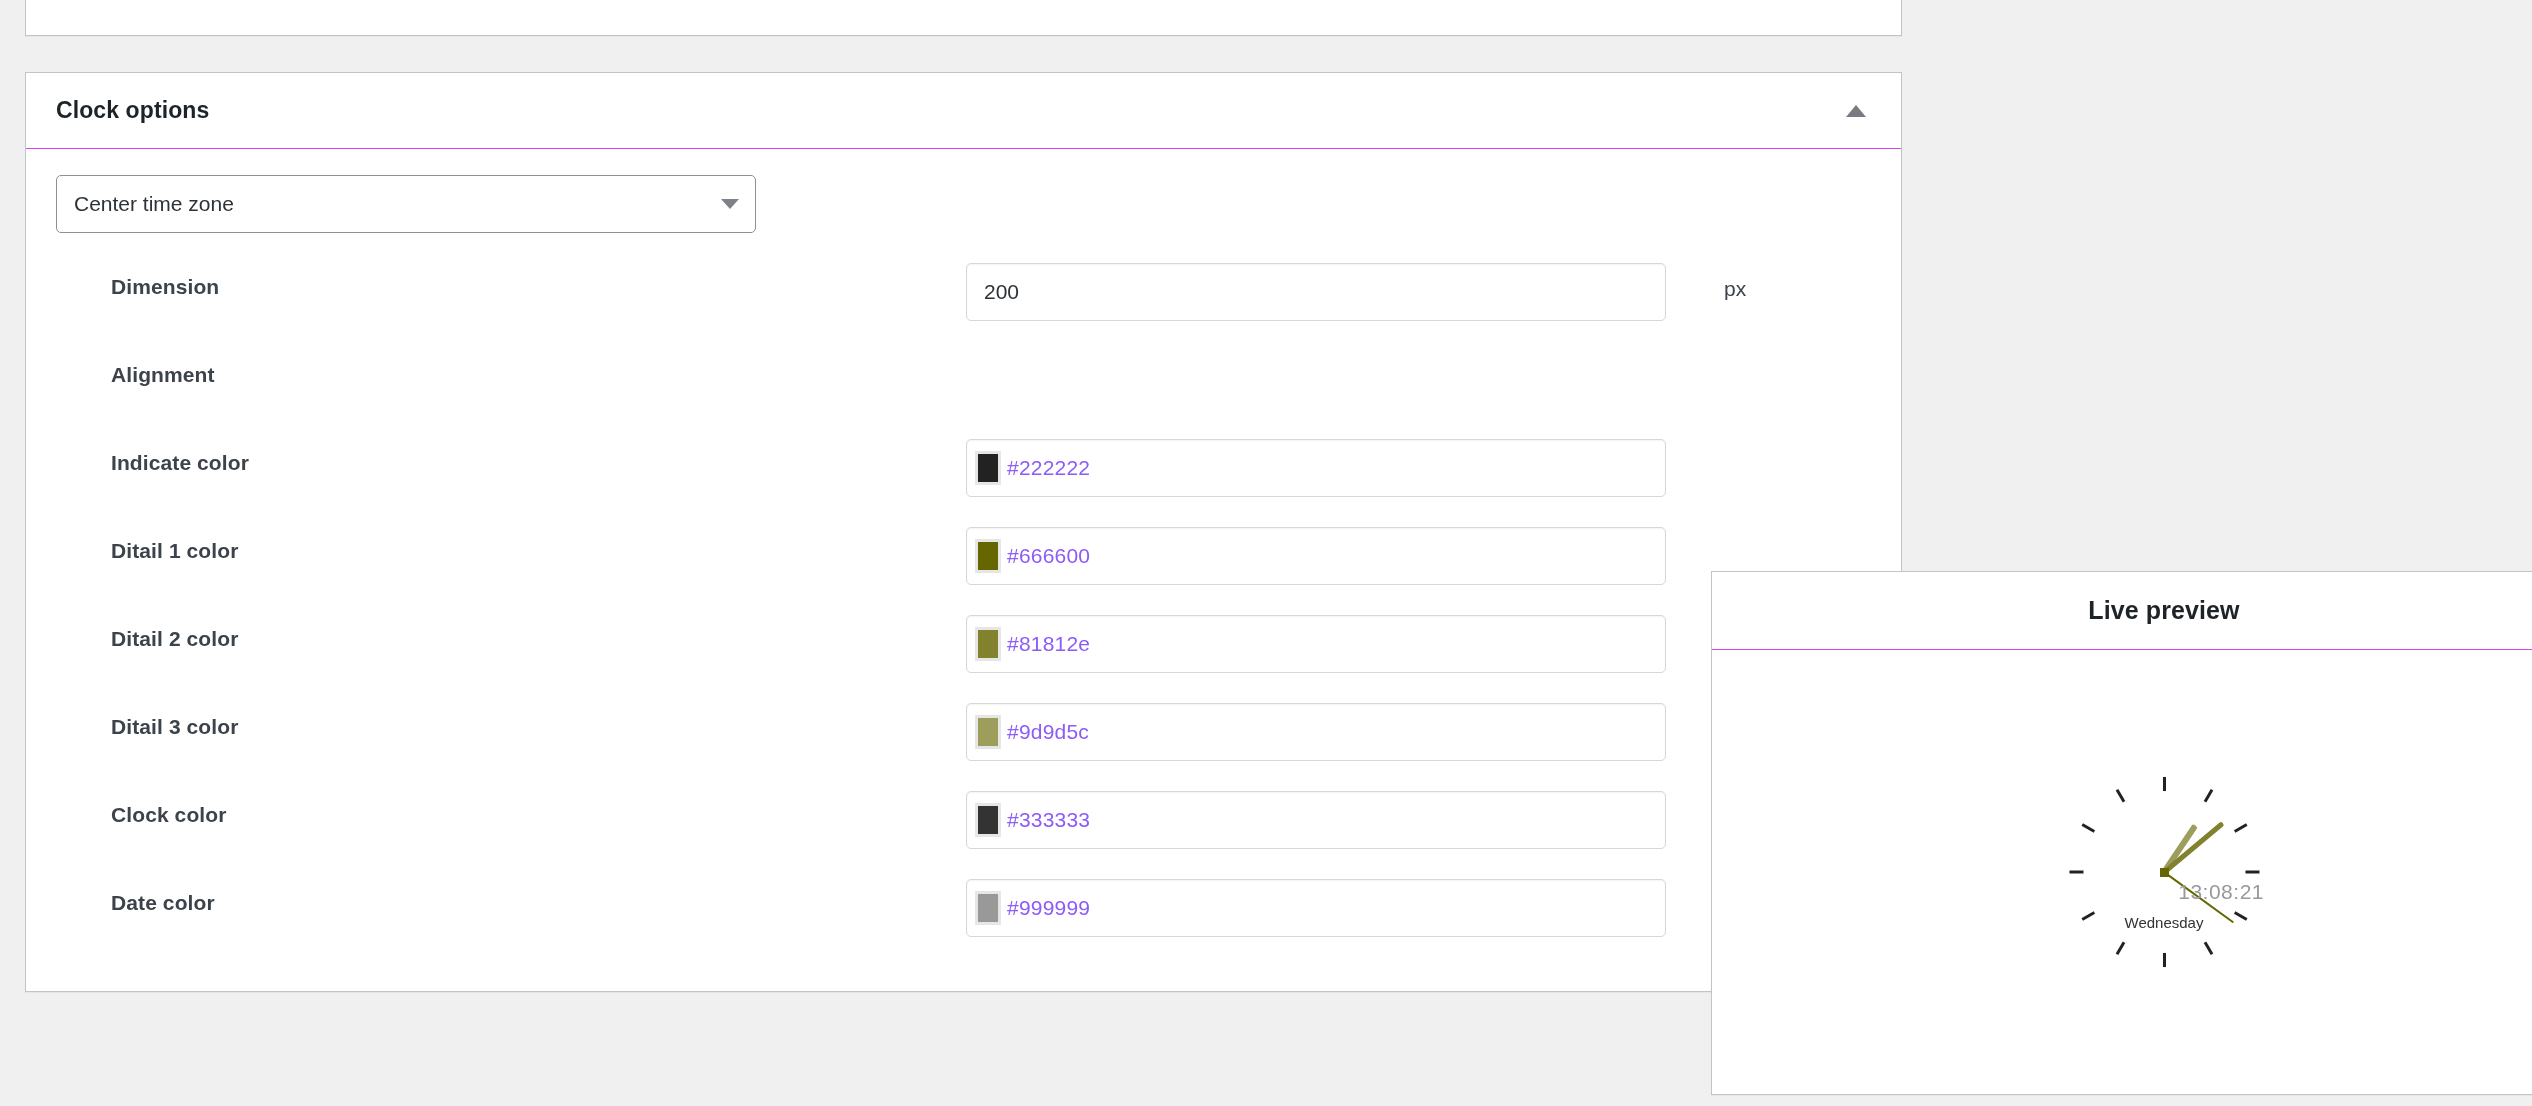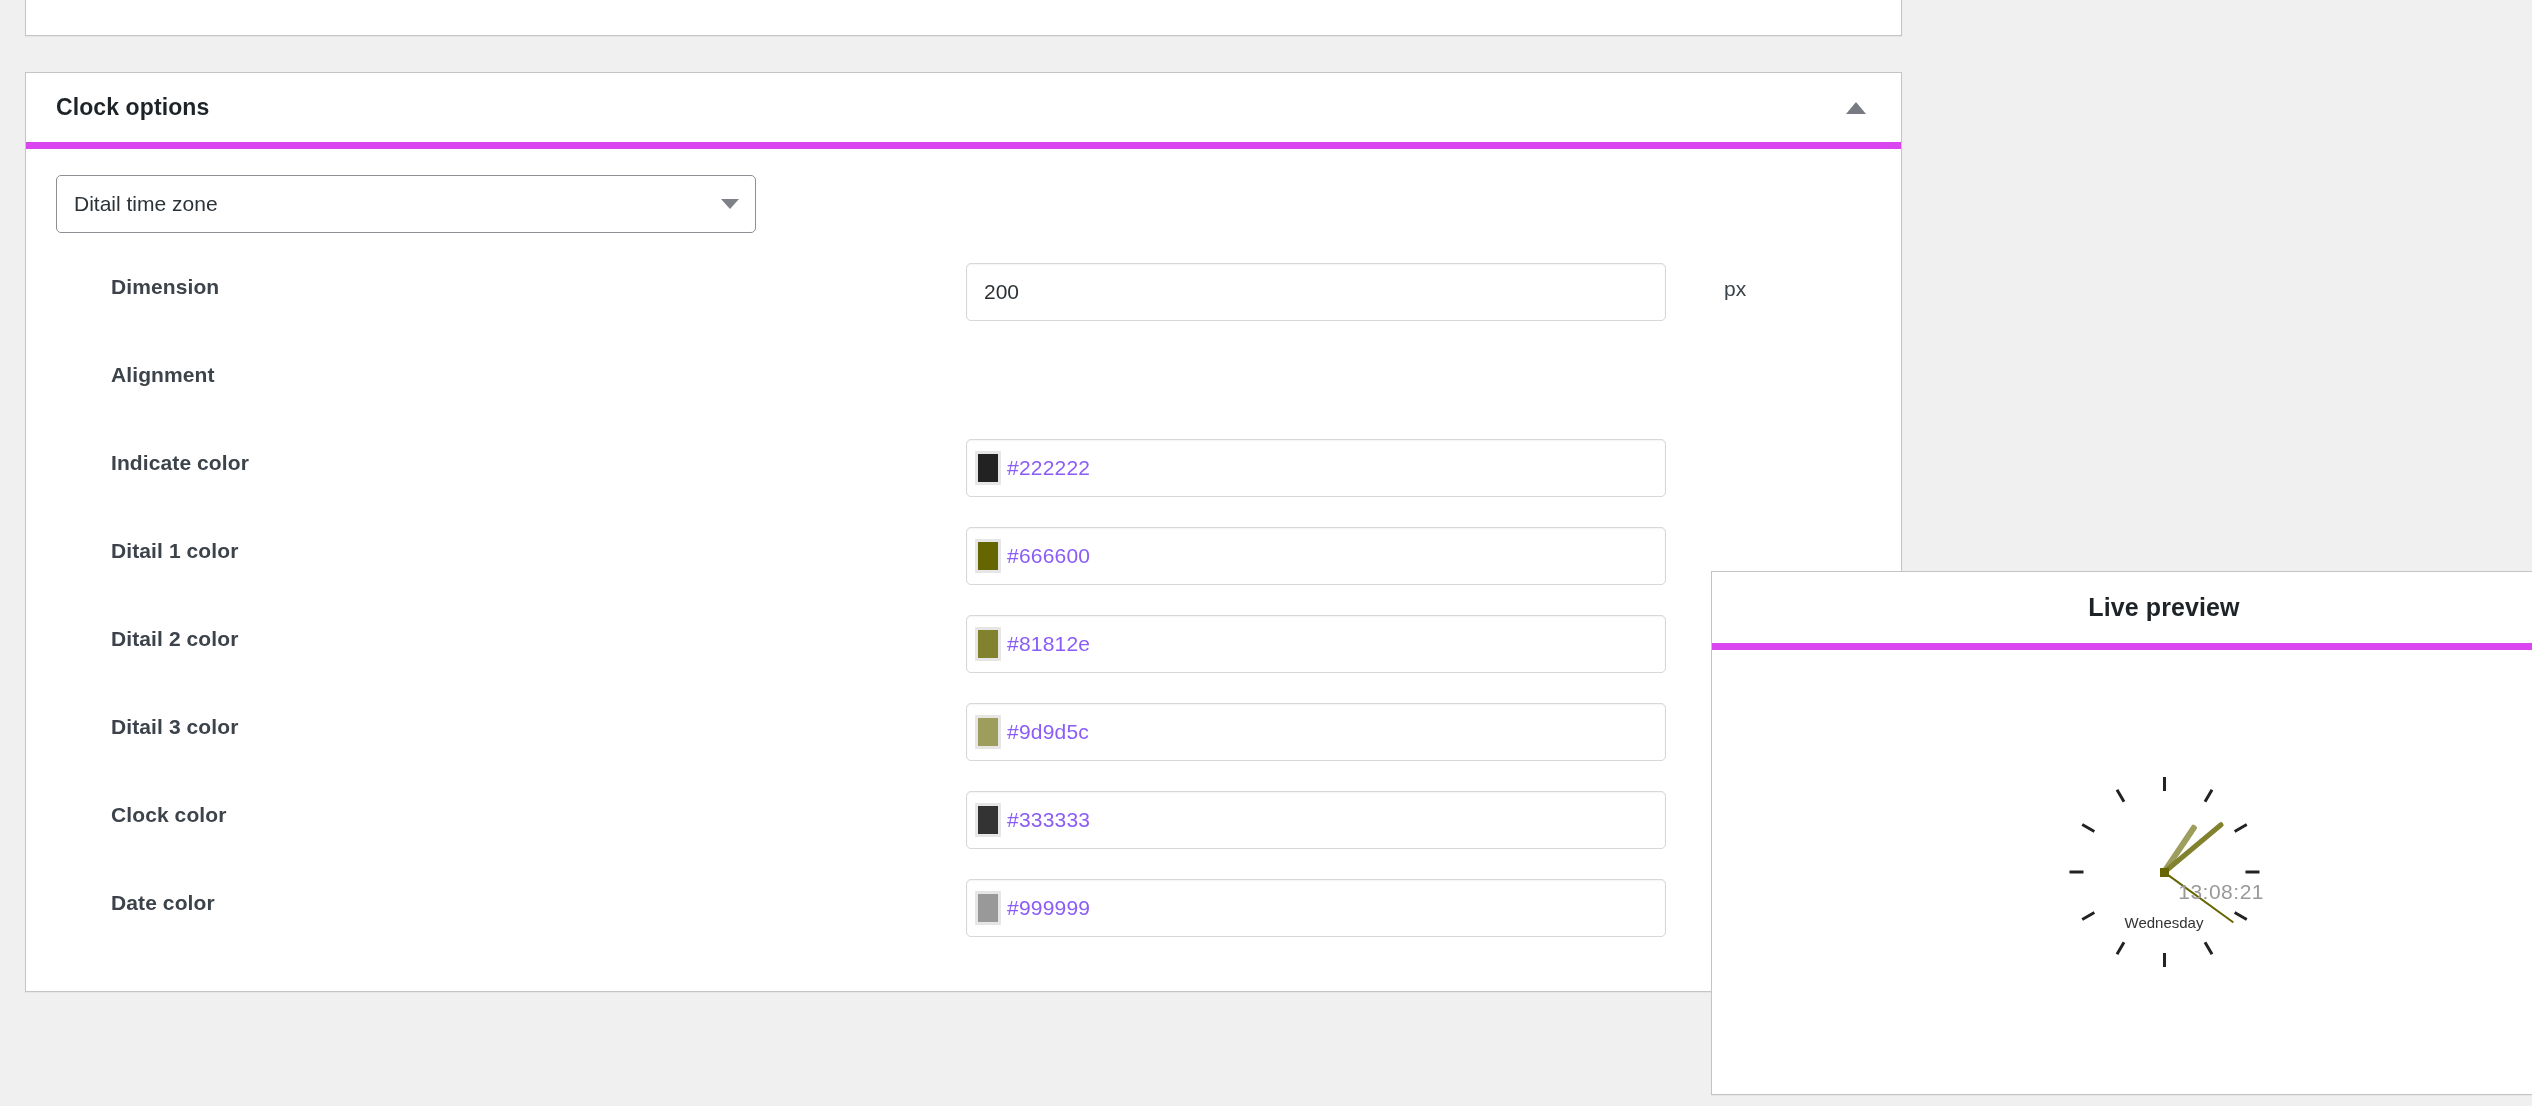--- a/index.html
+++ b/index.html
@@ -25,21 +25,21 @@
     left: 25px; top: -60px; width: 1877px; height: 96px;
     border-top: none;
   }
 
   
   #panel-clock { left: 25px; top: 72px; width: 1877px; height: 920px; }
 
   .postbox-header {
     position: relative;
     height: 76px;
-    border-bottom: 7px solid #d946ef;
+    border-bottom: 1px solid #d946ef;
     display: flex;
     align-items: center;
     padding: 0 22px 0 30px;
   }
   .postbox-title {
     font-size: 23px;
     font-weight: bold;
     color: #1d2327;
     letter-spacing: .1px;
   }
@@ -218,21 +218,21 @@
         <svg width="20" height="12" viewBox="0 0 20 12" aria-hidden="true">
           <polygon points="10,0 20,12 0,12" fill="#787c82"></polygon>
         </svg>
       </span>
     </div>
     <div class="postbox-body">
 
       <div class="frow">
         <div class="fctl">
           <div class="wp-select">
-            <span>Ditail time zone</span>
+            <span>Center time zone</span>
             <span class="caret"></span>
           </div>
         </div>
         <div class="fsuffix"></div>
       </div>
 
       <div class="frow">
         <div class="flabel">Dimension</div>
         <div class="fctl">
           <div class="wp-input">

